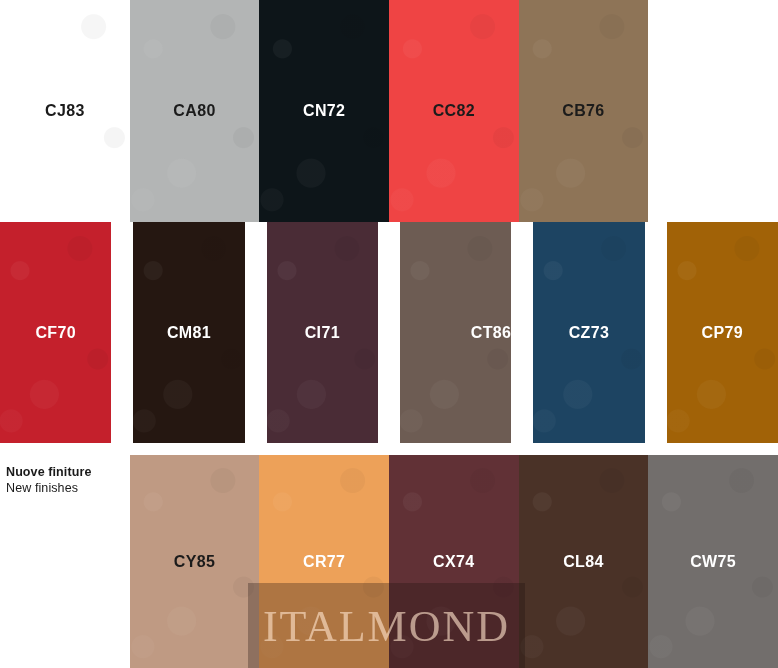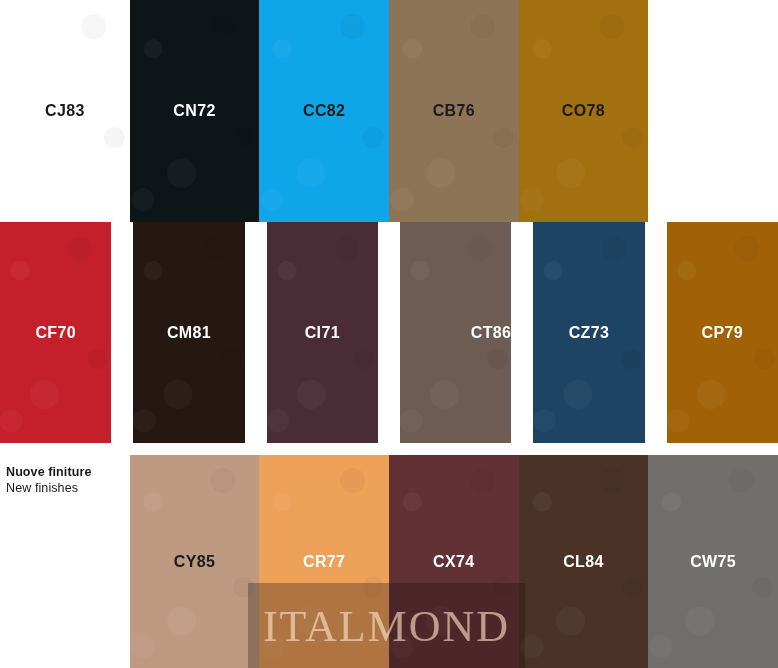--- a/index.html
+++ b/index.html
@@ -127,31 +127,31 @@
 </style>
 </head>
 <body>
 
 <div id="palette-sheet">
 
   <div class="swatch-row" id="row-1">
     <div class="swatch" style="background-color: rgb(255, 255, 255);">
       <span class="swatch-label dark">CJ83</span>
     </div>
+    <div class="swatch" style="background-color: rgb(179, 181, 181);">
+      <span class="swatch-label dark">CA80</span>
+    </div>
     <div class="swatch" style="background-color: rgb(13, 21, 25);">
       <span class="swatch-label light">CN72</span>
     </div>
-    <div class="swatch" style="background-color: #0ea5e9;">
+    <div class="swatch" style="background-color: #ef4444;">
       <span class="swatch-label dark">CC82</span>
     </div>
     <div class="swatch" style="background-color: rgb(142, 116, 87);">
       <span class="swatch-label dark">CB76</span>
-    </div>
-    <div class="swatch" style="background-color: rgb(162, 112, 15);">
-      <span class="swatch-label dark">CO78</span>
     </div>
   </div>
 
   <div class="swatch-row" id="row-2">
     <div class="swatch" style="background-color: rgb(196, 32, 44);">
       <span class="swatch-label light">CF70</span>
     </div>
     <div class="swatch" style="background-color: rgb(37, 23, 17);">
       <span class="swatch-label light">CM81</span>
     </div>

